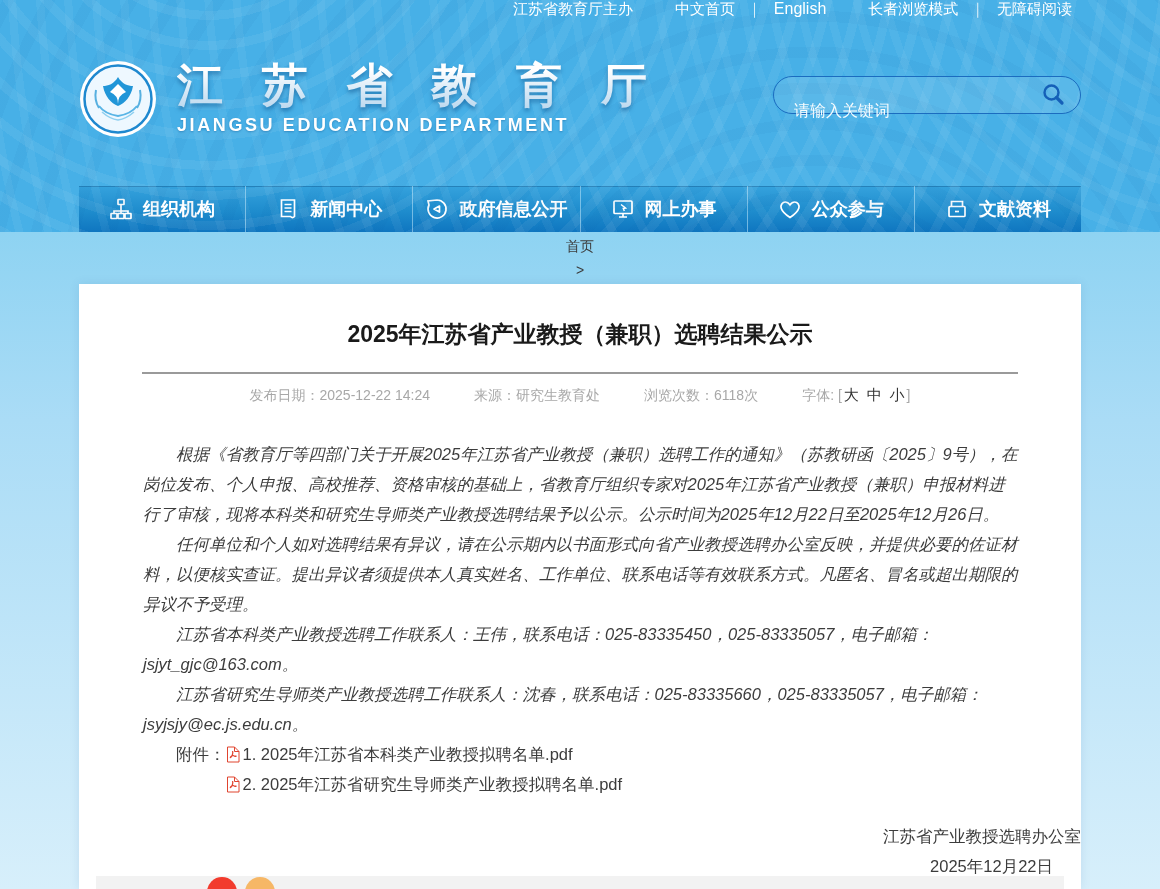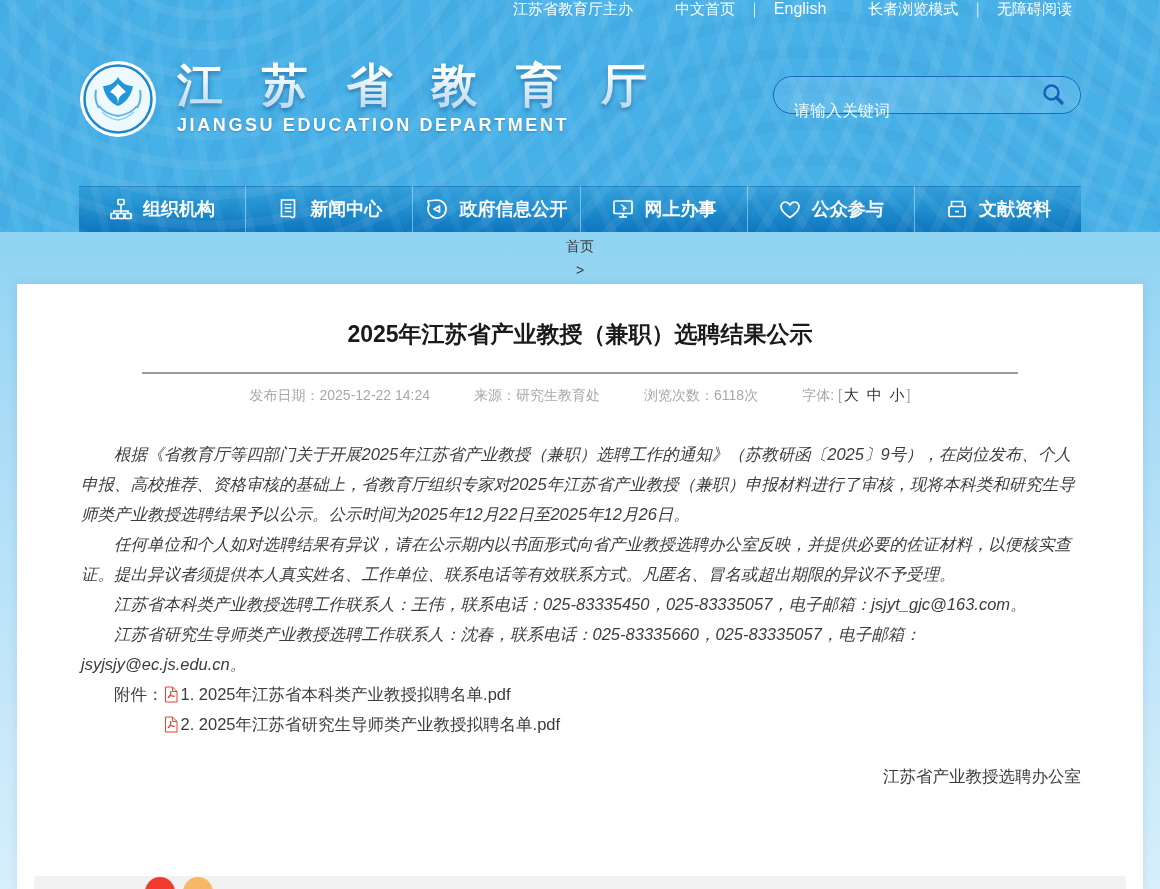--- a/index.html
+++ b/index.html
@@ -66,21 +66,21 @@
   
   .crumb-band { height:52px; }
   .crumb {
     width:1002px; margin:0 auto; height:100%; display:flex; align-items:center; gap:6px;
     font-size:14px; color:#3c3c3c;flex-direction:column;
   }
   .crumb a { color:#3c3c3c; text-decoration:none; cursor:pointer; }
   .crumb .csep { color:#3c3c3c; }
   
   .panel {
-    position:relative; width:1126px; height:605px; margin:0 auto; background:#fff;
+    position:relative; width:1002px; height:605px; margin:0 auto; background:#fff;
     box-shadow:0 0 10px rgba(10,70,130,.10); overflow:hidden; padding-top:34px;
   }
   .article-title { text-align:center; font-size:23px; font-weight:bold; color:#1a1a1a; line-height:32px; }
   .title-rule { width:876px; margin:22px auto 0; border:none; border-top:2px solid #9a9a9a; }
   .meta-row {
     margin-top:12px; display:flex; justify-content:center; align-items:center; gap:44px;
     font-size:14px; color:#a8a8a8;
   }
   .meta-row .fontsize-ctl { color:#a8a8a8; }
   .meta-row .fontsize-ctl button {
@@ -88,21 +88,21 @@
     font-family:"Liberation Sans", sans-serif;
   }
   .article-body { padding:0 62px 0 64px; margin-top:34px; font-size:16.5px; line-height:30px; color:#3c3c3c; }
   .article-body p { text-indent:2em; margin:0;font-style:italic; }
   .att-row { display:flex; align-items:center; line-height:30px; }
   .att-row .indent { display:inline-block; width:2em; flex:0 0 auto; }
   .att-row .att-label { flex:0 0 auto; }
   .att-row .att-label.ghost { visibility:hidden; }
   .att-row .pdf { flex:0 0 auto; margin-right:2px; display:flex; align-items:center; }
   .att-row a { color:#3c3c3c; text-decoration:none; cursor:pointer; }
-  .signature { margin-top:22px; text-align:right; padding-right:62px; font-size:16.5px; color:#3c3c3c; line-height:30px; }
+  .signature { margin-top:22px; text-align:right; font-size:16.5px; color:#3c3c3c; line-height:30px; }
   .signature .sig-date { padding-right:28px; }
   
   .footer-bar {
     position:absolute; left:17px; right:17px; bottom:0; height:13px; background:#f2f2f2;
   }
   .share-circle { position:absolute; top:1px; width:30px; height:30px; border-radius:50%; cursor:pointer; border:none; }
   .share-1 { left:111px; }
   .share-2 { left:149px; }
 </style>
 </head>
@@ -257,19 +257,20 @@
           <path d="M8.5 1v4.5H13" fill="none" stroke="#e0442f" stroke-width="1"></path>
           <path d="M4 12.2c-.9-.6.3-2.2 1.6-3 .4-1.2.8-2.7.4-3.5-.3-.8 1-1.1 1.3-.3.3.9 0 2.3-.3 3.3.8.6 2.1 1 3.1.9 1 .2.8 1.4-.2 1.4-1 0-2.3-.5-3.1-1-1 .9-2 2.7-2.8 2.2z" fill="#e0442f"></path>
         </svg>
       </span>
       <a>2. 2025年江苏省研究生导师类产业教授拟聘名单.pdf</a>
     </div>
   </div>
 
   <div class="signature">
     <div>江苏省产业教授选聘办公室</div>
+    <div class="sig-date">2025年12月22日</div>
   </div>
 
   <div class="footer-bar">
     <button class="share-circle share-1" style="background: rgb(242, 59, 45);"></button>
     <button class="share-circle share-2" style="background: rgb(246, 183, 102);"></button>
   </div>
 </div>
 
 </body></html>

